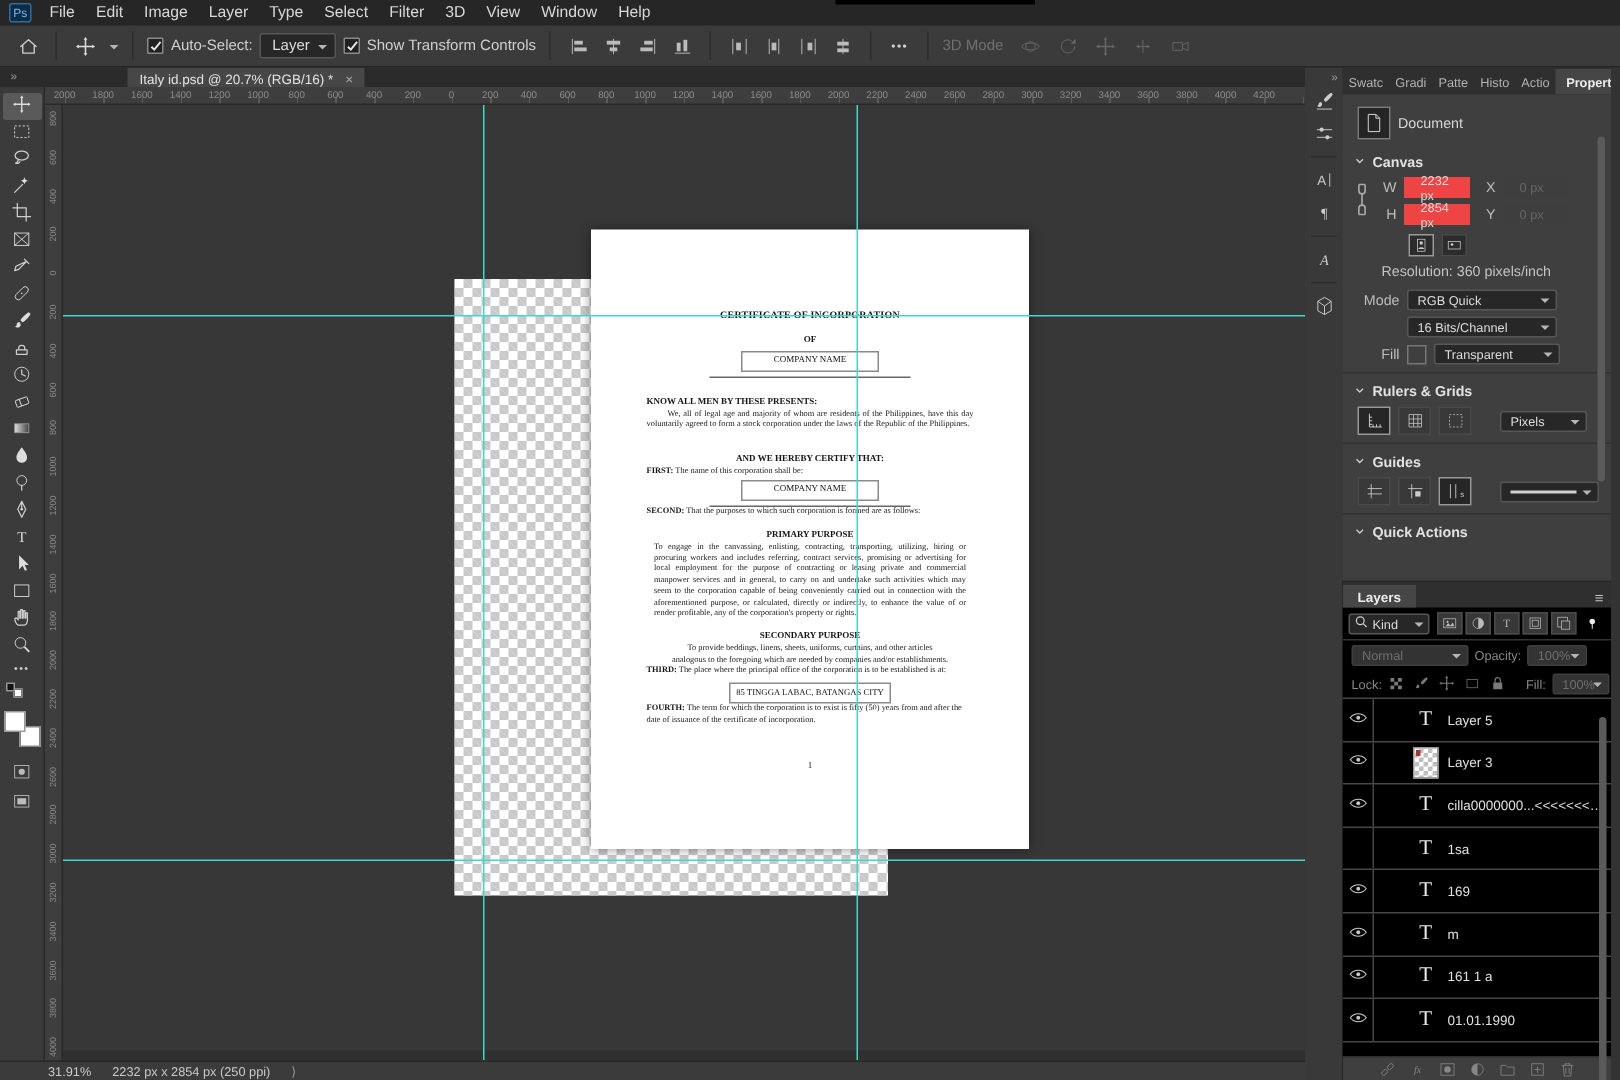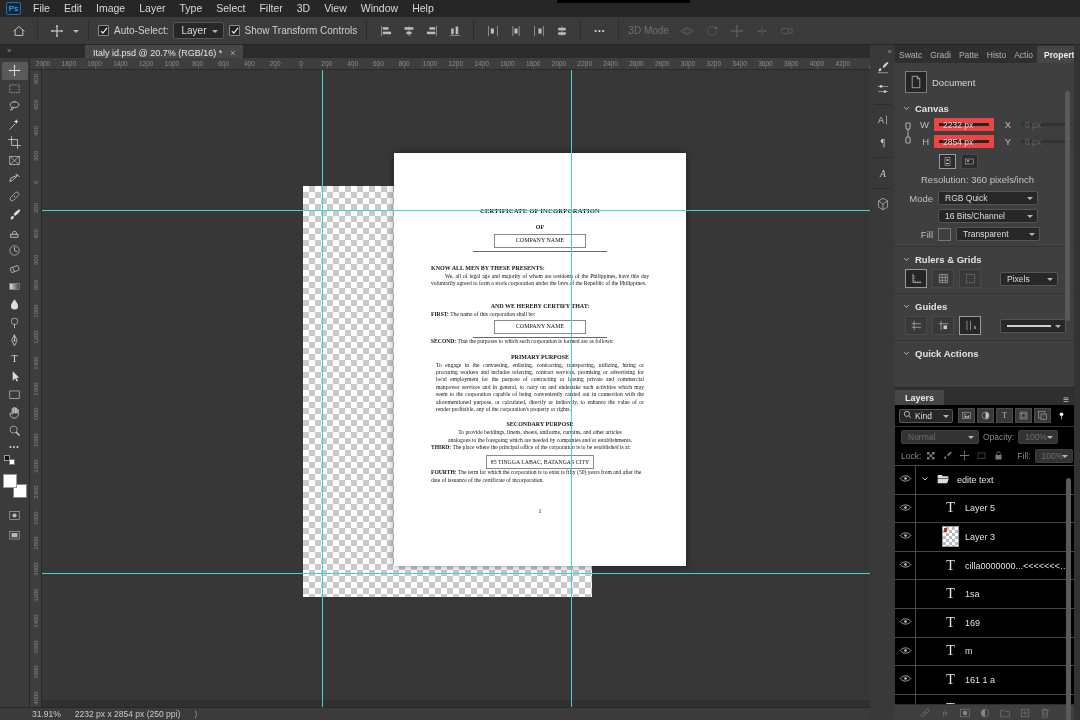--- a/index.html
+++ b/index.html
@@ -96,21 +96,21 @@
   .ptab{padding:4px 4px 3px;white-space:nowrap;flex:none}
   .ptab.active{background:#464646;color:#ececec;font-weight:700;padding:4px 7px 3px}
 
   #props{position:relative;height:325px;border-bottom:1px solid #282828;font-size:9.5px;padding-top:8px}
   .prow{display:flex;align-items:center;gap:5px;padding-left:10px;margin-bottom:5px}
   .doc-thumb{width:22px;height:22px;background:#252525;border:1px solid #7d7d7d;display:flex;align-items:center;justify-content:center}
   .doc-thumb svg{width:14px;height:14px}
   .sec-h{display:flex;align-items:center;gap:5px;color:#e2e2e2;font-weight:700;padding:5px 0 4px 8px}
   .sec-h svg{width:7px;height:7px}
   .plabel{color:#bdbdbd;width:12px;text-align:right}
-  .pin{width:60px;height:13px;background:#262626;border:5px solid #ef4444;font-size:8.5px;display:flex;align-items:center;padding:0 4px;color:#ddd}
+  .pin{width:44px;height:13px;background:#262626;border:7px solid #ef4444;font-size:8.5px;display:flex;align-items:center;padding:0 4px;color:#ddd}
   .pin.disabled{color:#666;border-color:#3e3e3e;background:#323232}
   .chain{width:12px;height:30px;display:flex;align-items:center;margin-left:8px}
   .chain svg{width:10px;height:22px}
   .orient-btn{width:17px;height:15px;background:#2c2c2c;border:1px solid #4a4a4a;display:flex;align-items:center;justify-content:center}
   .orient-btn.active{border-color:#9a9a9a}
   .orient-btn svg{width:11px;height:11px}
   .restext{color:#c3c3c3;padding-left:26px;margin-bottom:6px}
   .pdd{background:#272727;border:1px solid #565656;border-radius:2px;height:14px;display:inline-flex;align-items:center;padding:0 14px 0 6px;position:relative;font-size:8.5px;color:#ddd;flex:none}
   .pdd::after{content:"";position:absolute;right:4px;top:5px;border:3px solid transparent;border-top-color:#b5b5b5}
   .fillsw{width:13px;height:13px;border:1px solid #777;background:#3f3f3f}
@@ -819,120 +819,103 @@
       <span class="pdd" style="width:38px;color:#6f6f6f;border-color:#3e3e3e;background:#333">100%</span>
     </div>
     <div id="layer-rows">
         <div class="lrow">
           <div class="eye-cell">
             <span><svg viewBox="0 0 22 22">
                 <path fill="none" stroke="#c9c9c9" stroke-width="1.3" d="M2 11s3.5-4.5 9-4.5S20 11 20 11s-3.5 4.5-9 4.5S2 11 2 11z"></path>
                 <circle cx="11" cy="11" r="2.2" fill="#c9c9c9"></circle>
               </svg></span>
           </div>
-          <div class="lcontent">
-            <span class="gcaret"><svg viewBox="0 0 16 16">
-                <path d="M3 5l5 5 5-5" stroke="#ccc" stroke-width="2" fill="none"></path>
-              </svg></span>
-            <span class="gfolder"><svg viewBox="0 0 22 22">
-                <path fill="#ddd" d="M2 5h7l2 2h9v3H2zM2 11h19l-3 8H2z"></path>
-              </svg></span>
-            <span class="lname">edite text</span>
+          <div class="lcontent child">
+            <span class="ticon">T</span>
+            <span class="lname">Layer 5</span>
           </div>
         </div>
         <div class="lrow">
           <div class="eye-cell">
             <span><svg viewBox="0 0 22 22">
                 <path fill="none" stroke="#c9c9c9" stroke-width="1.3" d="M2 11s3.5-4.5 9-4.5S20 11 20 11s-3.5 4.5-9 4.5S2 11 2 11z"></path>
                 <circle cx="11" cy="11" r="2.2" fill="#c9c9c9"></circle>
               </svg></span>
           </div>
           <div class="lcontent child">
-            <span class="ticon">T</span>
-            <span class="lname">Layer 5</span>
+            <span class="lthumb">
+              <i></i>
+            </span>
+            <span class="lname">Layer 3</span>
           </div>
         </div>
         <div class="lrow">
           <div class="eye-cell">
             <span><svg viewBox="0 0 22 22">
                 <path fill="none" stroke="#c9c9c9" stroke-width="1.3" d="M2 11s3.5-4.5 9-4.5S20 11 20 11s-3.5 4.5-9 4.5S2 11 2 11z"></path>
                 <circle cx="11" cy="11" r="2.2" fill="#c9c9c9"></circle>
               </svg></span>
           </div>
           <div class="lcontent child">
-            <span class="lthumb">
-              <i></i>
-            </span>
-            <span class="lname">Layer 3</span>
+            <span class="ticon">T</span>
+            <span class="lname">cilla0000000...&lt;&lt;&lt;&lt;&lt;&lt;&lt;&lt;0 d</span>
+          </div>
+        </div>
+        <div class="lrow">
+          <div class="eye-cell"></div>
+          <div class="lcontent child">
+            <span class="ticon">T</span>
+            <span class="lname">1sa</span>
           </div>
         </div>
         <div class="lrow">
           <div class="eye-cell">
             <span><svg viewBox="0 0 22 22">
                 <path fill="none" stroke="#c9c9c9" stroke-width="1.3" d="M2 11s3.5-4.5 9-4.5S20 11 20 11s-3.5 4.5-9 4.5S2 11 2 11z"></path>
                 <circle cx="11" cy="11" r="2.2" fill="#c9c9c9"></circle>
               </svg></span>
           </div>
           <div class="lcontent child">
             <span class="ticon">T</span>
-            <span class="lname">cilla0000000...&lt;&lt;&lt;&lt;&lt;&lt;&lt;&lt;0 d</span>
-          </div>
-        </div>
-        <div class="lrow">
-          <div class="eye-cell"></div>
-          <div class="lcontent child">
-            <span class="ticon">T</span>
-            <span class="lname">1sa</span>
+            <span class="lname">169</span>
           </div>
         </div>
         <div class="lrow">
           <div class="eye-cell">
             <span><svg viewBox="0 0 22 22">
                 <path fill="none" stroke="#c9c9c9" stroke-width="1.3" d="M2 11s3.5-4.5 9-4.5S20 11 20 11s-3.5 4.5-9 4.5S2 11 2 11z"></path>
                 <circle cx="11" cy="11" r="2.2" fill="#c9c9c9"></circle>
               </svg></span>
           </div>
           <div class="lcontent child">
             <span class="ticon">T</span>
-            <span class="lname">169</span>
+            <span class="lname">m</span>
           </div>
         </div>
         <div class="lrow">
           <div class="eye-cell">
             <span><svg viewBox="0 0 22 22">
                 <path fill="none" stroke="#c9c9c9" stroke-width="1.3" d="M2 11s3.5-4.5 9-4.5S20 11 20 11s-3.5 4.5-9 4.5S2 11 2 11z"></path>
                 <circle cx="11" cy="11" r="2.2" fill="#c9c9c9"></circle>
               </svg></span>
           </div>
           <div class="lcontent child">
             <span class="ticon">T</span>
-            <span class="lname">m</span>
+            <span class="lname">161 1 a</span>
           </div>
         </div>
         <div class="lrow">
           <div class="eye-cell">
             <span><svg viewBox="0 0 22 22">
                 <path fill="none" stroke="#c9c9c9" stroke-width="1.3" d="M2 11s3.5-4.5 9-4.5S20 11 20 11s-3.5 4.5-9 4.5S2 11 2 11z"></path>
                 <circle cx="11" cy="11" r="2.2" fill="#c9c9c9"></circle>
               </svg></span>
           </div>
           <div class="lcontent child">
             <span class="ticon">T</span>
-            <span class="lname">161 1 a</span>
-          </div>
-        </div>
-        <div class="lrow">
-          <div class="eye-cell">
-            <span><svg viewBox="0 0 22 22">
-                <path fill="none" stroke="#c9c9c9" stroke-width="1.3" d="M2 11s3.5-4.5 9-4.5S20 11 20 11s-3.5 4.5-9 4.5S2 11 2 11z"></path>
-                <circle cx="11" cy="11" r="2.2" fill="#c9c9c9"></circle>
-              </svg></span>
-          </div>
-          <div class="lcontent child">
-            <span class="ticon">T</span>
             <span class="lname">01.01.1990</span>
           </div>
         </div>
       </div>
     <div id="layers-bottom">
         <span class="bbtn">
           <svg viewBox="0 0 22 22">
             <g transform="rotate(-45 11 11)">
               <rect x="2" y="8.5" width="8" height="5" rx="2.5" fill="none" stroke="#999"></rect>
               <rect x="12" y="8.5" width="8" height="5" rx="2.5" fill="none" stroke="#999"></rect>

